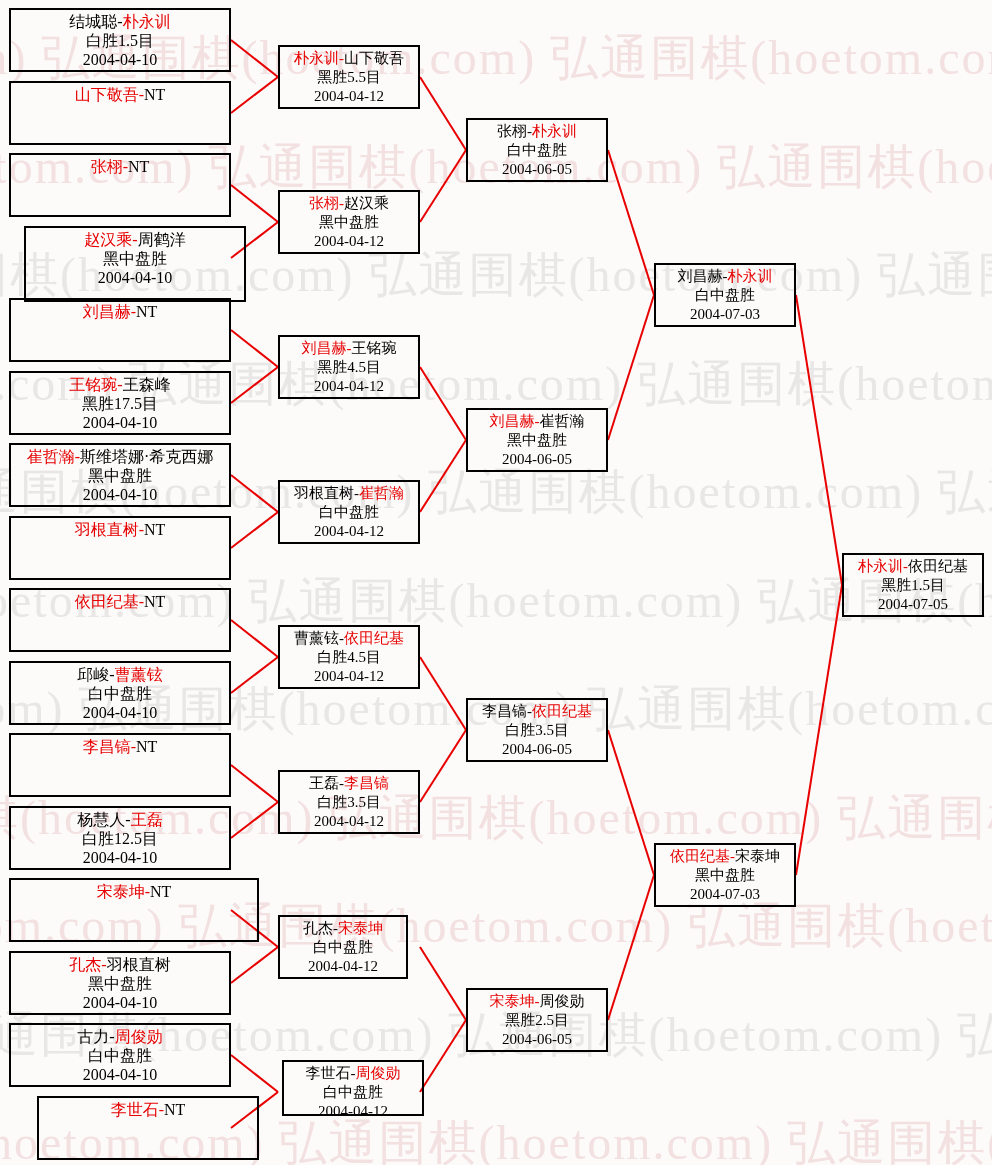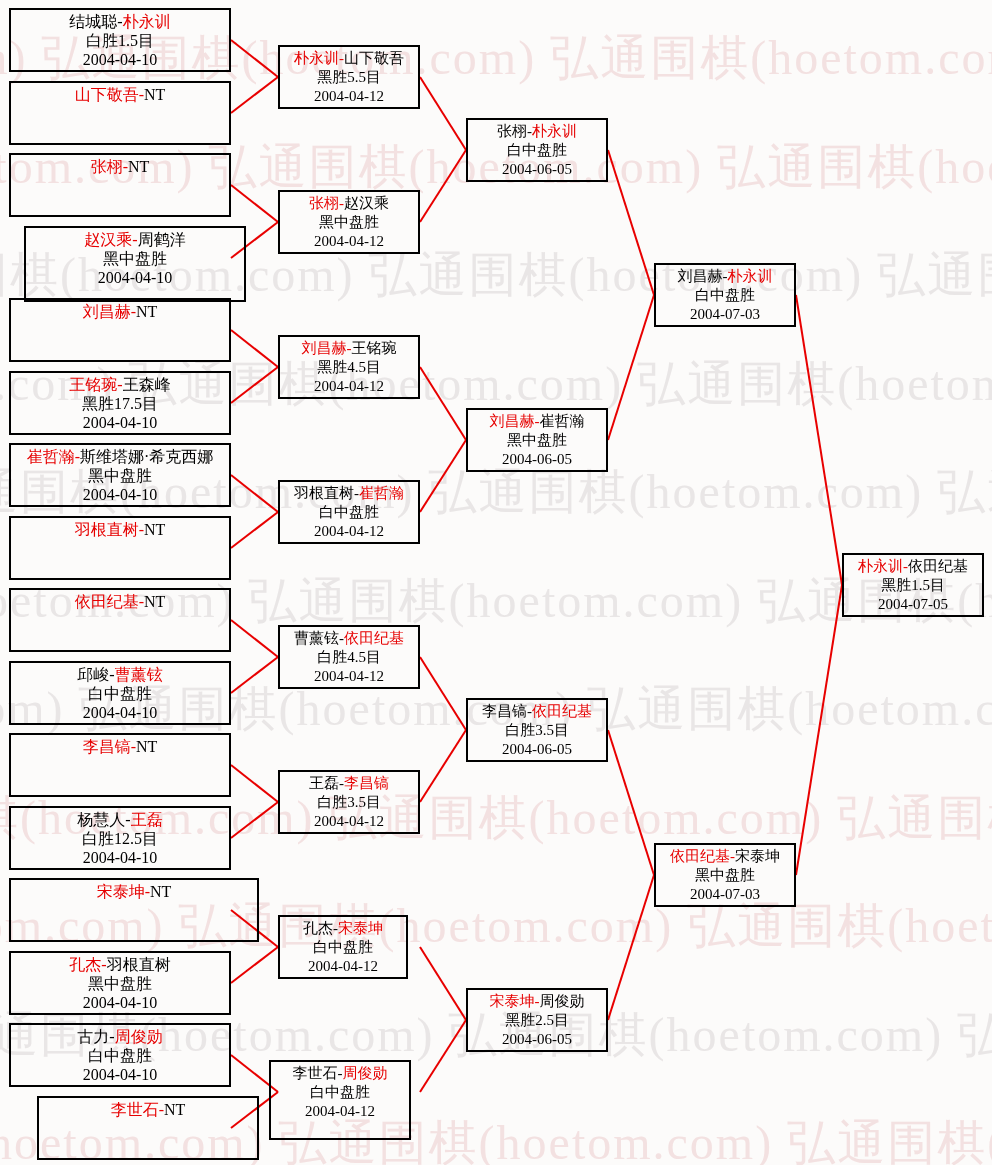--- a/index.html
+++ b/index.html
@@ -186,21 +186,21 @@
       <div class="match" style="left: 278px; top: 770px; width: 142px; height: 64px; font-size: 15px;">
         <div class="names"><span>王磊</span><span>-</span><span class="win">李昌镐</span></div>
         <div class="result">白胜3.5目</div>
         <div class="date">2004-04-12</div>
       </div>
       <div class="match" style="left: 278px; top: 915px; width: 130px; height: 64px; font-size: 15px;">
         <div class="names"><span>孔杰</span><span>-</span><span class="win">宋泰坤</span></div>
         <div class="result">白中盘胜</div>
         <div class="date">2004-04-12</div>
       </div>
-      <div class="match" style="left: 269px; top: 1060px; width: 142px; height: 80px; font-size: 15px;">
+      <div class="match" style="left: 282px; top: 1060px; width: 142px; height: 56px; font-size: 15px;">
         <div class="names"><span>李世石</span><span>-</span><span class="win">周俊勋</span></div>
         <div class="result">白中盘胜</div>
         <div class="date">2004-04-12</div>
       </div>
       <div class="match" style="left: 466px; top: 118px; width: 142px; height: 64px; font-size: 15px;">
         <div class="names"><span>张栩</span><span>-</span><span class="win">朴永训</span></div>
         <div class="result">白中盘胜</div>
         <div class="date">2004-06-05</div>
       </div>
       <div class="match" style="left: 466px; top: 408px; width: 142px; height: 64px; font-size: 15px;">

